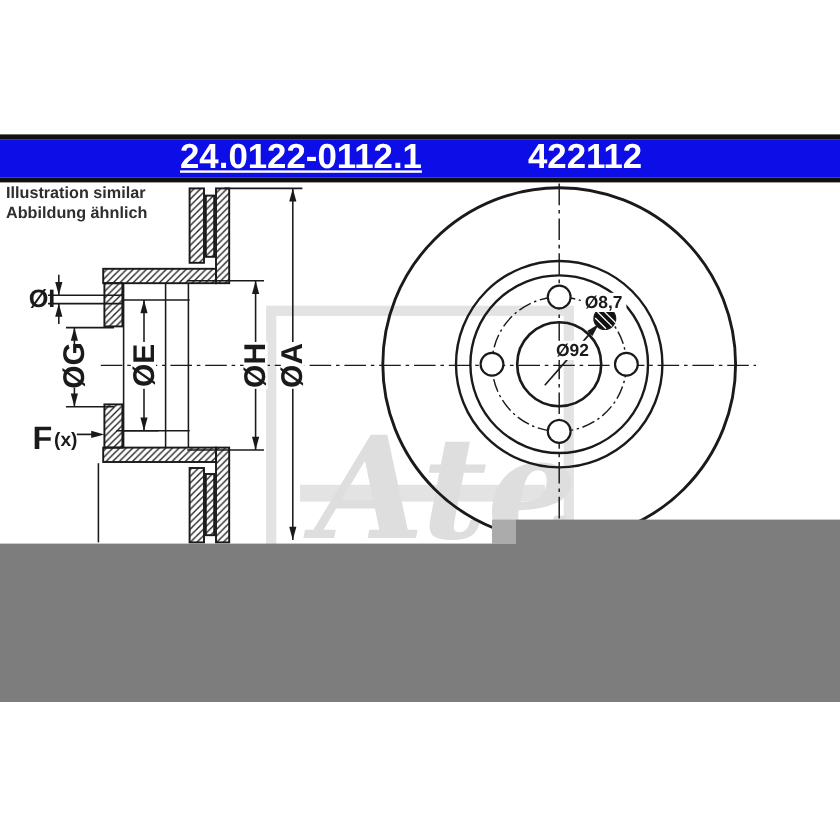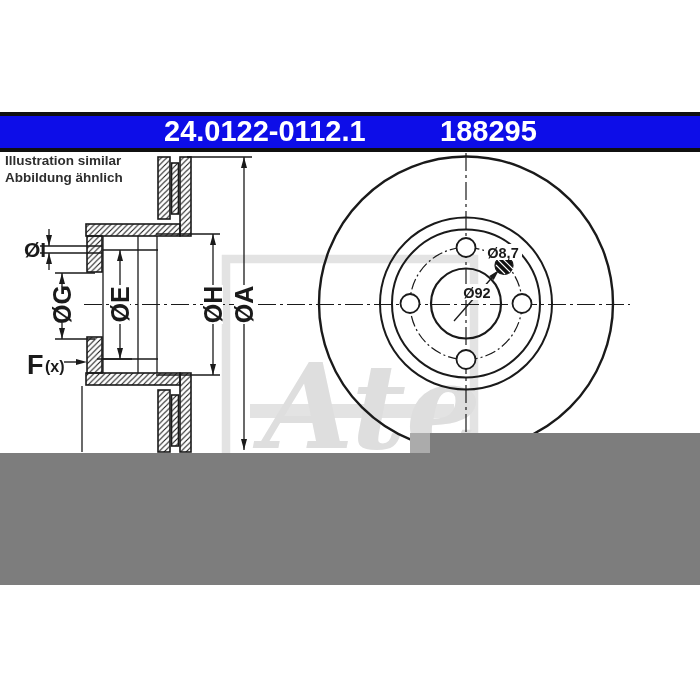--- a/index.html
+++ b/index.html
@@ -10,39 +10,39 @@
   .hdr-line{position:absolute;left:0;width:700px;background:#101010;}
   #hdr-blue{
     position:absolute;left:0;top:116px;width:700px;height:32px;
     background:#0d0de8;
   }
   .hdr-text{
     position:absolute;top:115px;height:32px;line-height:32px;
     color:#ffffff;font-size:29px;font-weight:bold;letter-spacing:0px;
     white-space:nowrap;
   }
-  #part-number{left:164px;}
+  #part-number{left:150px;text-decoration:underline;}
   #catalog-number{left:440px;}
   #similar-note{
     position:absolute;left:5px;top:152px;
     font-size:13.5px;font-weight:bold;color:#2e2e2e;line-height:17px;
     white-space:nowrap;
   }
   #drawing{position:absolute;left:0;top:0;}
 </style>
 </head>
 <body>
 
 <div id="stage">
 
   <div class="hdr-line" style="top:112px;height:4px;"></div>
   <div id="hdr-blue"></div>
   <div class="hdr-line" style="top:148px;height:4px;"></div>
   <div id="part-number" class="hdr-text">24.0122-0112.1</div>
-  <div id="catalog-number" class="hdr-text">188295</div>
+  <div id="catalog-number" class="hdr-text">422112</div>
 
   <div id="similar-note">
     <div>Illustration similar</div>
     <div>Abbildung ähnlich</div>
   </div>
 
   <svg id="drawing" width="700" height="700" viewBox="0 0 700 700">
     <defs>
       <pattern id="hatchP" width="5.5" height="5.5" patternUnits="userSpaceOnUse">
         <path d="M0,5.5 L5.5,0 M-1,1 L1,-1 M4.5,6.5 L6.5,4.5" stroke="#1a1a1a" stroke-width="1.1" fill="none"></path>

